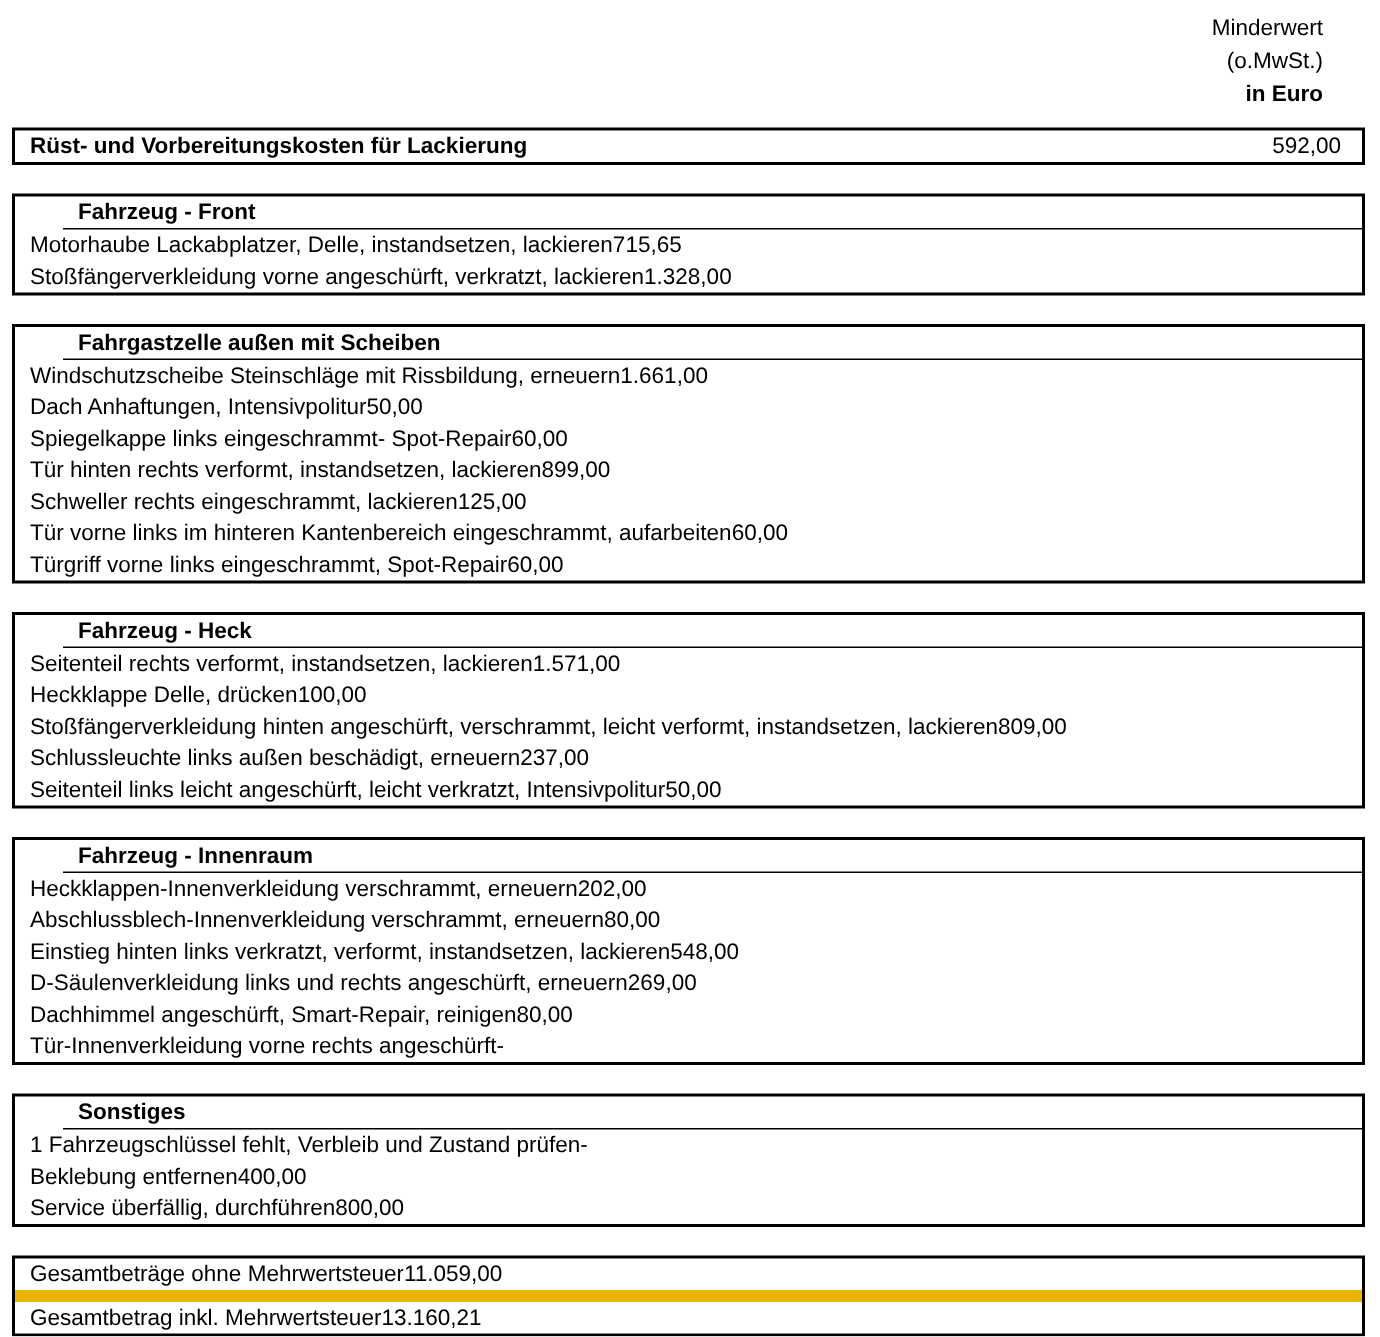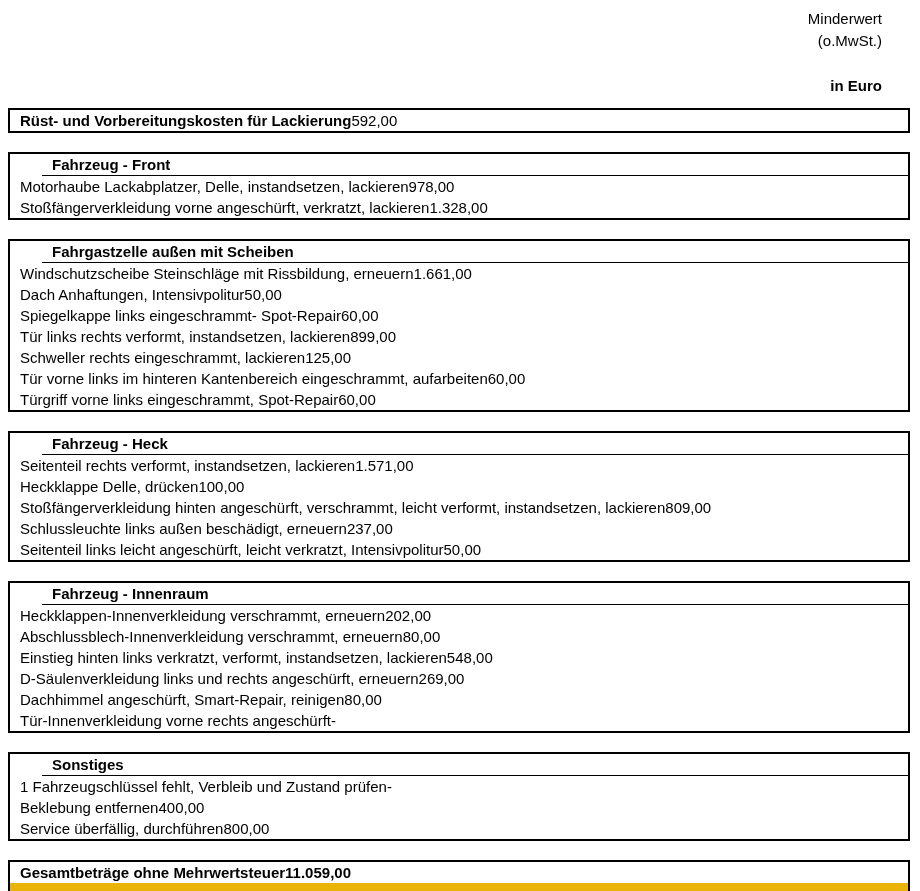--- a/index.html
+++ b/index.html
@@ -15,49 +15,50 @@
     padding: 8px 10px 0 8px;
     overflow: hidden;
   }
   .col-header {
     text-align: right;
     padding-right: 28px;
     line-height: 22px;
     margin-bottom: 11px;
   }
   .col-header .hline { display: block; }
-  .col-header .hline.bold { font-weight: bold; margin-top: 23px; }
+  .col-header .hline.bold { font-weight: bold; }
   .sect {
     border: 2px solid #000000;
     margin-bottom: 19px;
     background: #ffffff;
   }
   .sect-header {
     display: flex;
+    justify-content: space-between;
     align-items: baseline;
     font-weight: bold;
     line-height: 21px;
     padding: 0 14px 0 10px;
   }
   .sect.has-items .sect-header { border-bottom: 1px solid #000000; margin-left: 32px; }
   .sect-header .title-value { font-weight: normal; white-space: nowrap; }
   .row {
     display: flex;
     justify-content: flex-start;
     align-items: baseline;
     line-height: 21px;
     padding: 0 14px 0 10px;
   }
   .row .label { white-space: nowrap; overflow: hidden; }
   .row .value { white-space: nowrap; text-align: right; }
   .totals {
     border: 2px solid #000000;
     margin-bottom: 0;
   }
-  .totals .row { font-weight: bold; line-height: 21px; }
+  .totals .row { font-weight: normal; line-height: 21px; }
   .totals .row + .row { border-top: 8px solid #eab308; }
 </style>
 </head>
 <body>
 
 <div class="page">
 
   <div class="col-header">
     <span class="hline">Minderwert</span>
     <span class="hline">(o.MwSt.)</span>
@@ -74,21 +75,21 @@
     </div>
 
     <div class="sect has-items">
       <div class="sect-header">
         <span class="title">Fahrzeug - Front</span>
 
       </div>
       <div class="items">
     <div class="row">
       <span class="label">Motorhaube Lackabplatzer, Delle, instandsetzen, lackieren</span>
-      <span class="value">978,00</span>
+      <span class="value">715,65</span>
     </div>
 
     <div class="row">
       <span class="label">Stoßfängerverkleidung vorne angeschürft, verkratzt, lackieren</span>
       <span class="value">1.328,00</span>
     </div>
   </div>
     </div>
 
     <div class="sect has-items">
@@ -106,21 +107,21 @@
       <span class="label">Dach Anhaftungen, Intensivpolitur</span>
       <span class="value">50,00</span>
     </div>
 
     <div class="row">
       <span class="label">Spiegelkappe links eingeschrammt- Spot-Repair</span>
       <span class="value">60,00</span>
     </div>
 
     <div class="row">
-      <span class="label">Tür links rechts verformt, instandsetzen, lackieren</span>
+      <span class="label">Tür hinten rechts verformt, instandsetzen, lackieren</span>
       <span class="value">899,00</span>
     </div>
 
     <div class="row">
       <span class="label">Schweller rechts eingeschrammt, lackieren</span>
       <span class="value">125,00</span>
     </div>
 
     <div class="row">
       <span class="label">Tür vorne links im hinteren Kantenbereich eingeschrammt, aufarbeiten</span>

